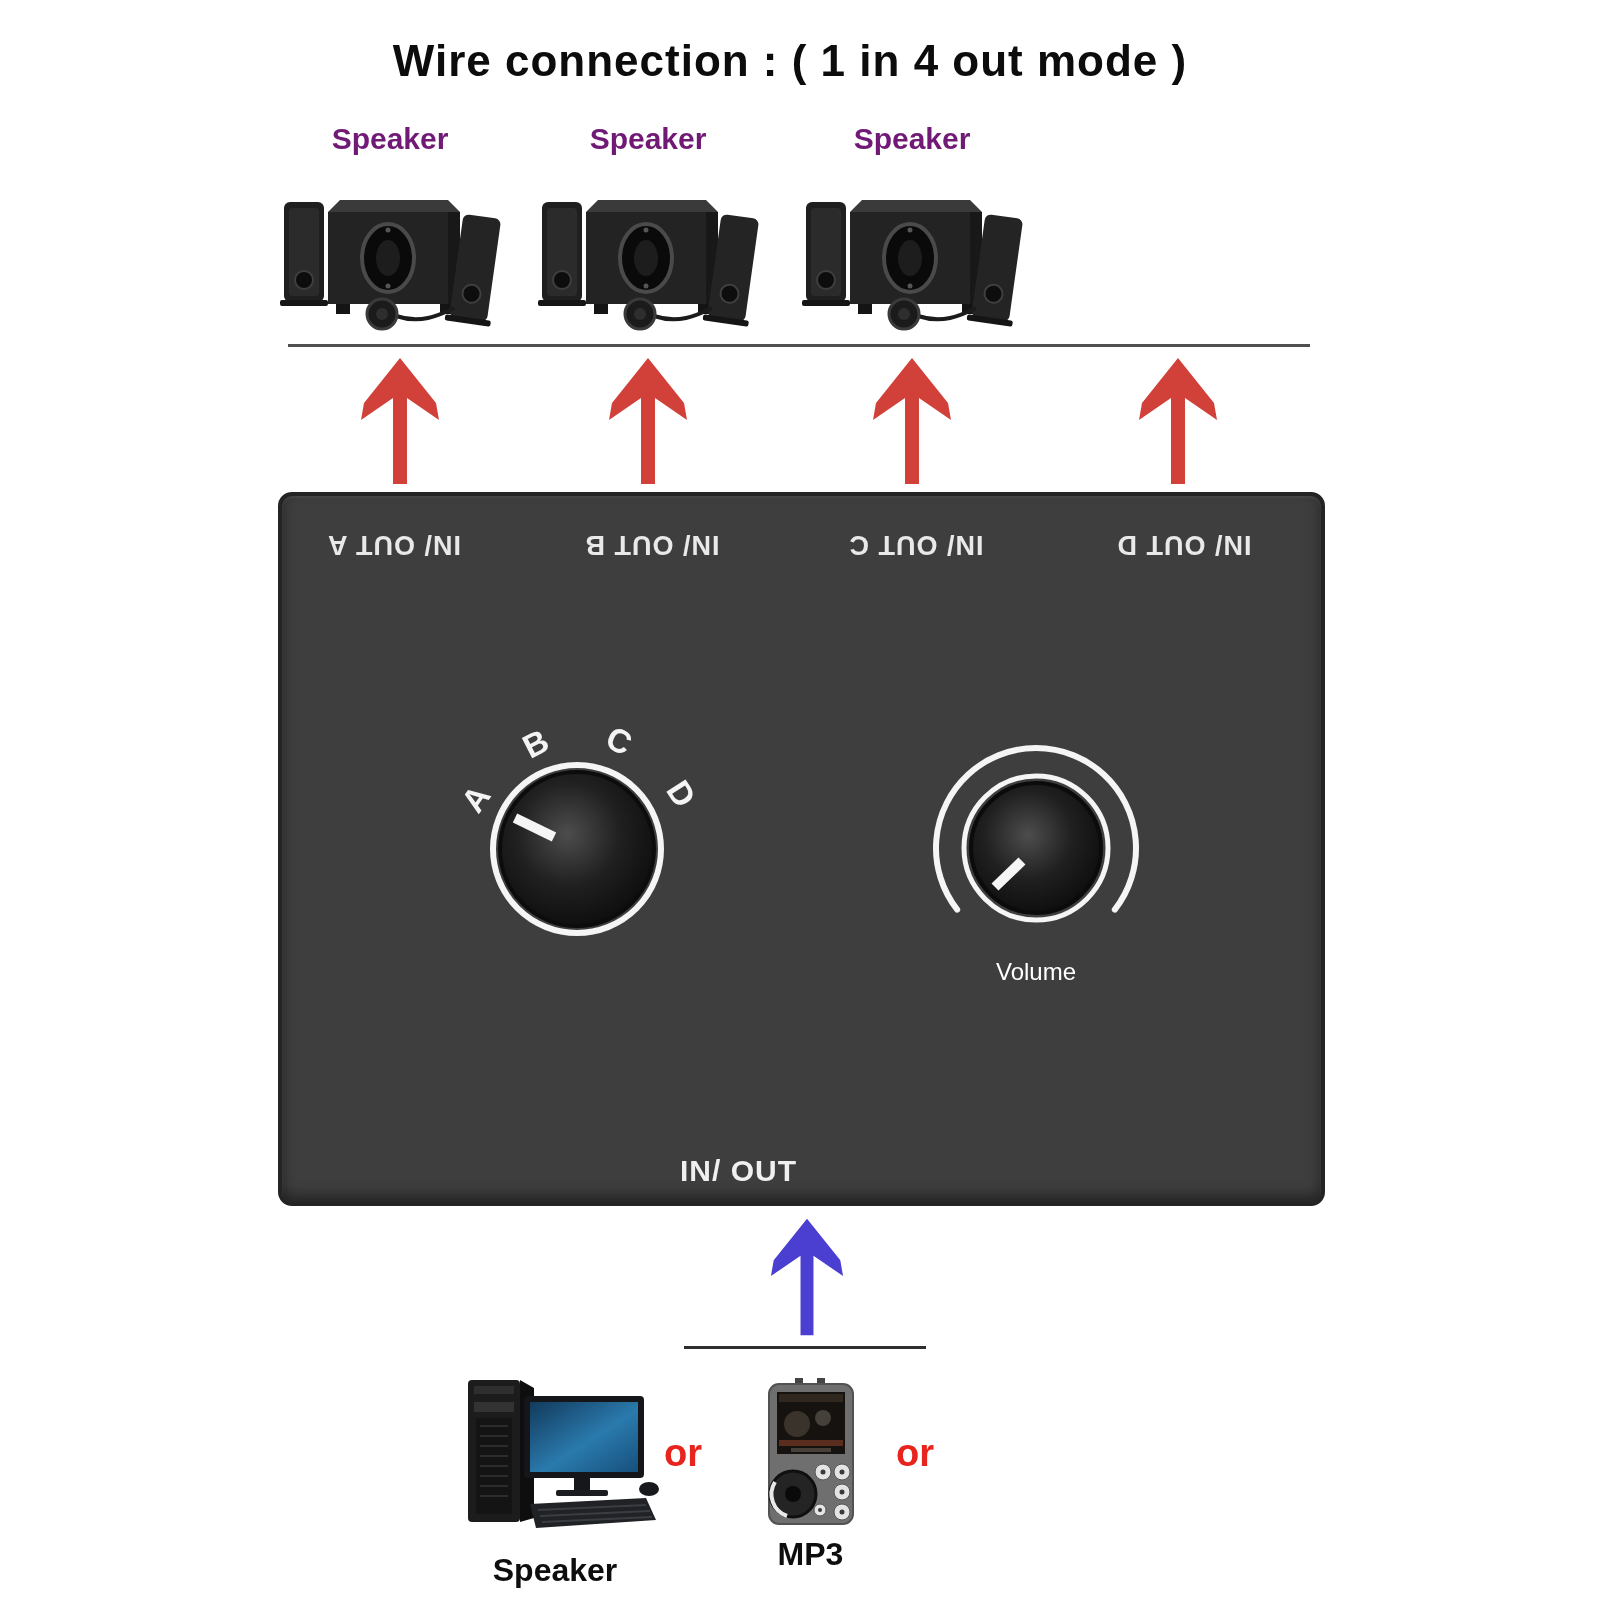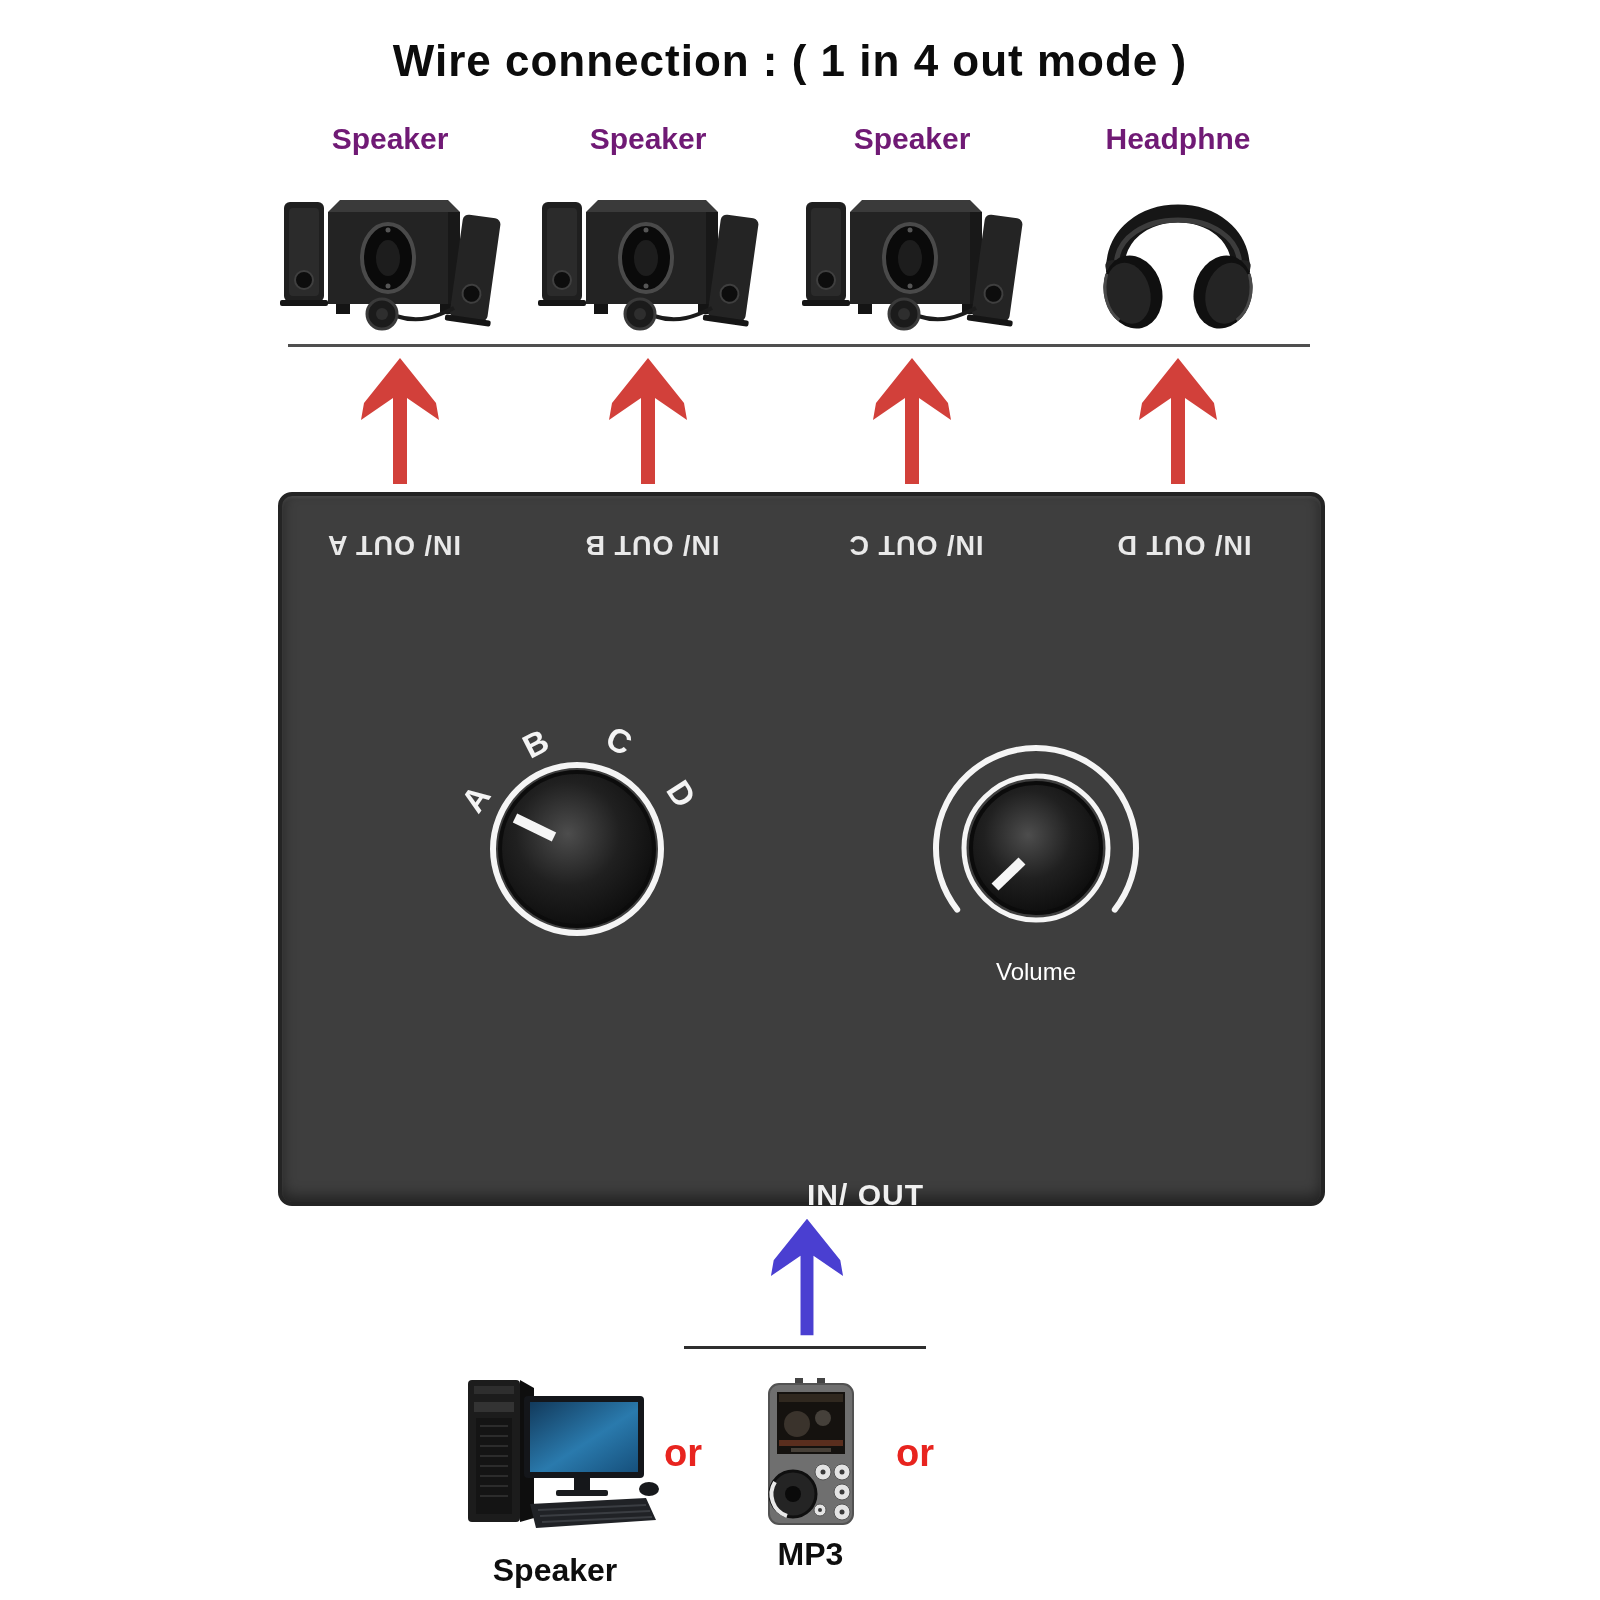--- a/index.html
+++ b/index.html
@@ -23,22 +23,22 @@
 
   .port-label { position:absolute; transform:translate(-50%,-50%) rotate(180deg);
                 color:#e9e9e9; font-size:27px; font-weight:600; letter-spacing:1px; white-space:nowrap; }
 
   .knob-svg { position:absolute; }
   .dial-letter { position:absolute; color:#f4f4f4; font-size:33px; font-weight:bold; }
 
   .volume-label { position:absolute; left:674px; top:462px; width:160px; text-align:center;
                   color:#ffffff; font-size:24px; }
 
-  .bottom-port-label { position:absolute; left:442px; top:658px; width:200px; text-align:right;
-                       color:#f0f0f0; font-size:30px; font-weight:bold; letter-spacing:1px;margin-top:24px; }
+  .bottom-port-label { position:absolute; left:398px; top:658px; width:200px; text-align:left;
+                       color:#f0f0f0; font-size:30px; font-weight:bold; letter-spacing:1px; }
 
   .input-arrow { position:absolute; left:770px; top:1212px; width:74px; height:130px; }
   .input-line { position:absolute; left:684px; top:1346px; width:242px; height:3px; background:#2e2e2e; }
 
   .in-col { position:absolute; text-align:center; }
   .in-label { display:block; font-size:32px; font-weight:bold; color:#0e0e0e; margin-top:4px; white-space:nowrap; }
   .or-label { position:absolute; width:80px; text-align:left; font-size:38px; font-weight:bold; color:#e8241f; }
 </style>
 </head>
 <body>
@@ -121,39 +121,20 @@
         <rect x="186" y="52" width="38" height="104" rx="6" fill="#242424"></rect>
         <circle cx="205" cy="130" r="9" fill="#0d0d0d" stroke="#3f3f3f" stroke-width="2"></circle>
         <rect x="182" y="154" width="46" height="6" rx="2" fill="#151515"></rect>
       </g>
       <path d="M126,152 C150,160 168,152 184,144" stroke="#1b1b1b" stroke-width="4" fill="none"></path>
       <circle cx="112" cy="150" r="15" fill="#1b1b1b" stroke="#3a3a3a" stroke-width="3"></circle>
       <circle cx="112" cy="150" r="6" fill="#2e2e2e"></circle>
     </svg>
   </div>
 
-  <div class="out-col" style="left:1058px;">
-    <span class="out-label">Headphne</span>
-    <svg class="out-img" width="190" height="170" viewBox="0 0 190 170">
-      <path d="M32,108 C30,30 160,30 158,108" stroke="#161616" stroke-width="18" fill="none"></path>
-      <path d="M33,104 C32,40 158,40 157,104" stroke="#3c3c3c" stroke-width="5" fill="none"></path>
-      <rect x="24" y="96" width="14" height="30" rx="5" fill="#222" transform="rotate(-10 31 111)"></rect>
-      <rect x="152" y="96" width="14" height="30" rx="5" fill="#222" transform="rotate(10 159 111)"></rect>
-      <g transform="rotate(-14 50 128)">
-        <ellipse cx="50" cy="128" rx="29" ry="37" fill="#101010"></ellipse>
-        <ellipse cx="45" cy="128" rx="22" ry="31" fill="#242424"></ellipse>
-        <path d="M29,104 C20,120 20,140 30,152" stroke="#4a4a4a" stroke-width="3" fill="none"></path>
-      </g>
-      <g transform="rotate(14 140 128)">
-        <ellipse cx="140" cy="128" rx="29" ry="37" fill="#101010"></ellipse>
-        <ellipse cx="145" cy="128" rx="22" ry="31" fill="#242424"></ellipse>
-        <path d="M161,104 C170,120 170,140 160,152" stroke="#4a4a4a" stroke-width="3" fill="none"></path>
-      </g>
-    </svg>
-  </div>
 
   <div class="sep-line"></div>
 
   <svg class="up-arrow" style="left:360px;" viewBox="0 0 80 126">
     <polygon points="40,0 76,45 79,62 47,40 47,126 33,126 33,40 1,62 4,45" fill="#d2403a"></polygon>
   </svg>
   <svg class="up-arrow" style="left:608px;" viewBox="0 0 80 126">
     <polygon points="40,0 76,45 79,62 47,40 47,126 33,126 33,40 1,62 4,45" fill="#d2403a"></polygon>
   </svg>
   <svg class="up-arrow" style="left:872px;" viewBox="0 0 80 126">

